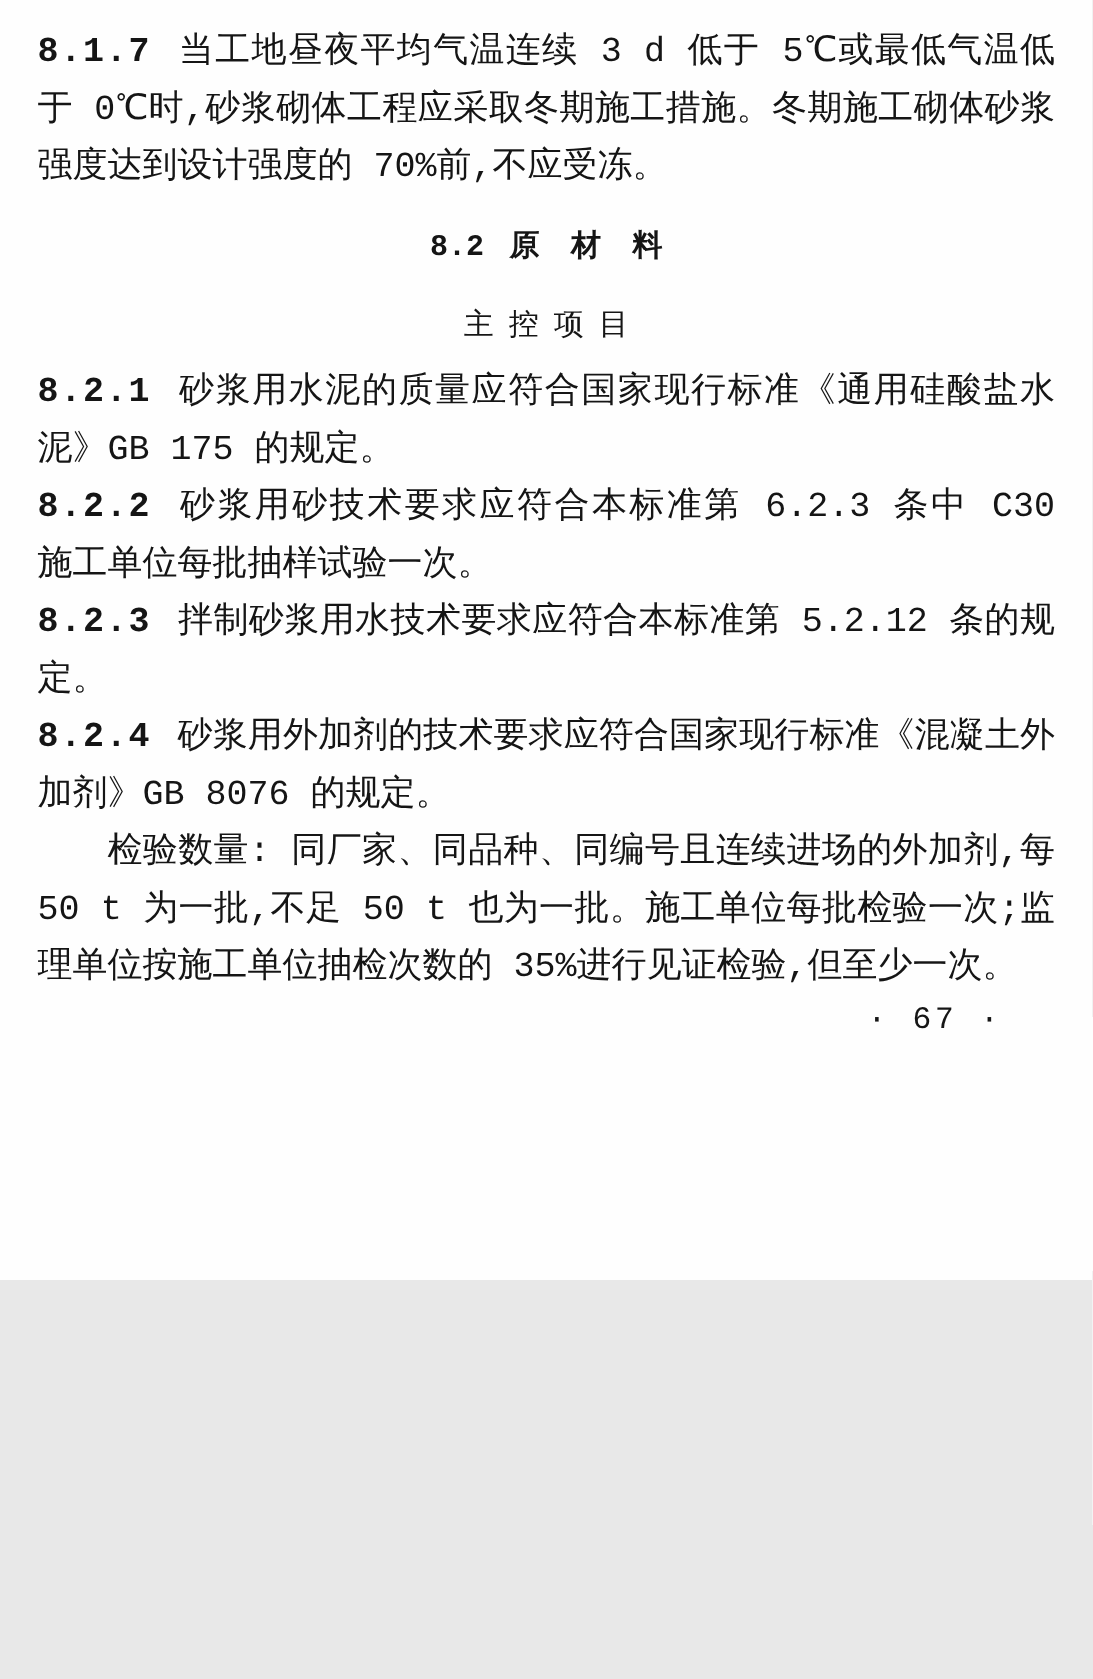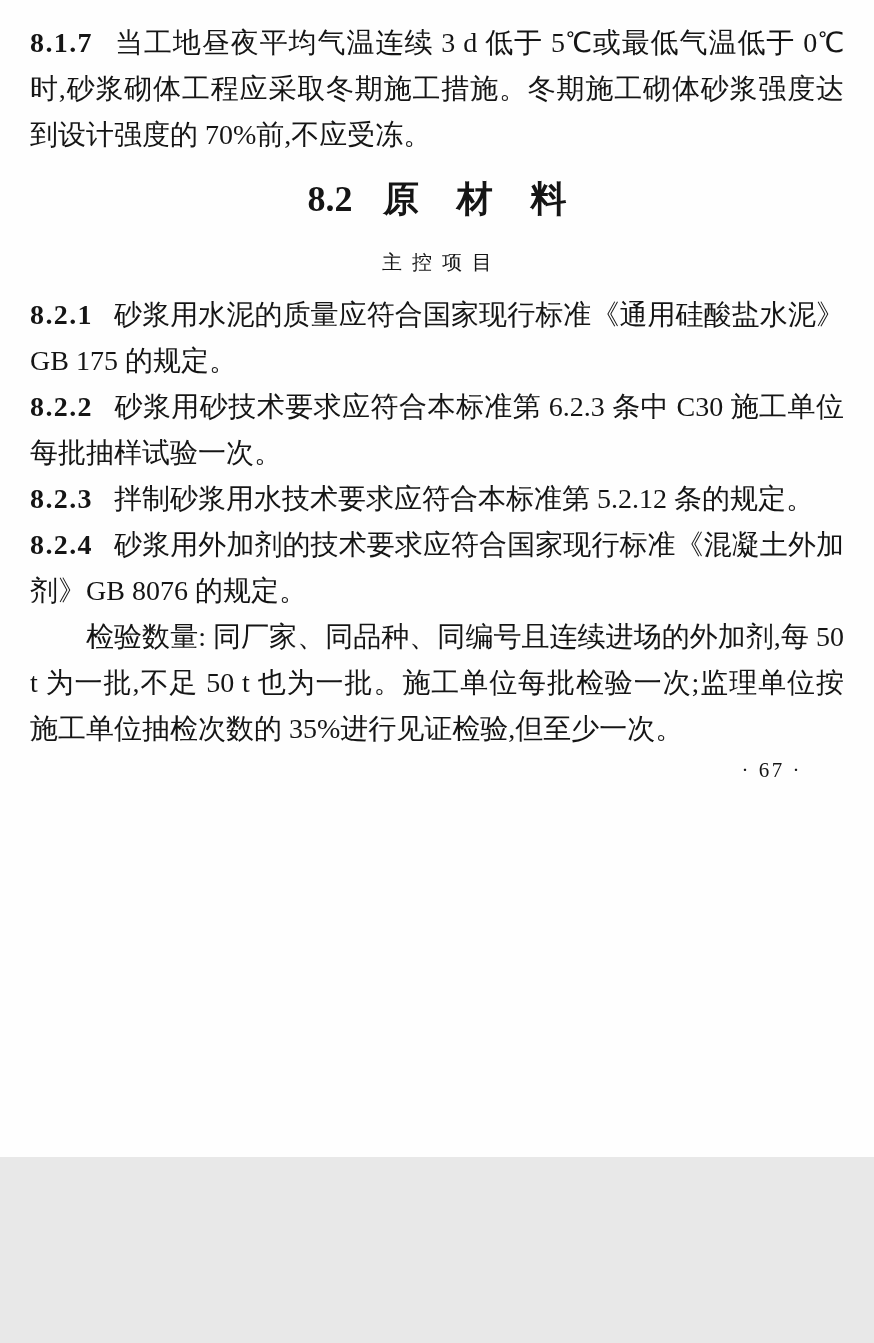--- a/index.html
+++ b/index.html
@@ -1,51 +1,51 @@
 <!DOCTYPE html>
 <html><head>
 <meta charset="utf-8">
 <style>
   html,body{margin:0;padding:0;background:#e8e8e8;}
   .page{
     position:relative;
-    width:874px;height:1157px;
+    width:874px;height:1024px;
     box-sizing:border-box;
     margin:0 auto;
     background:#fefefe;
     color:#151515;
-    font-family:Liberation Serif, serif;
+    font-family:Liberation Mono, monospace;
     font-size:28px;
     line-height:46px;
     padding:20px 30px 0 30px;
     overflow:hidden;
     text-align:justify;
     text-justify:inter-character;
   }
   p{margin:0;text-align:justify;text-align-last:left;}
   .num{font-weight:bold;margin-right:0.75em;letter-spacing:0.05em;}
   .indent{text-indent:2em;}
   .sec-heading{
     margin:20px 0 0 0;
-    font-size:36px;line-height:42px;
+    font-size:24px;line-height:42px;
     font-weight:bold;text-align:center;text-align-last:center;
   }
   .sec-heading .hnum{margin-right:0.85em;}
   .sec-heading .htitle{letter-spacing:1.05em;margin-right:-1.05em;}
   .sub-heading{
     margin:24px 0 12px 0;
-    font-size:20px;line-height:36px;
+    font-size:24px;line-height:36px;
     font-weight:normal;text-align:left;text-align-last:center;
     letter-spacing:0.5em;text-indent:0.5em;
   }
   .pageno{
     margin-top:2px;
     text-align:right;text-align-last:right;
     padding-right:42px;
-    font-size:21px;line-height:32px;
+    font-size:25px;line-height:32px;
     letter-spacing:0.12em;
   }
 </style>
 </head>
 <body>
 
 <div class="page">
 
   <p class="clause"><span class="num">8.1.7</span><span>当工地昼夜平均气温连续 3 d 低于 5℃或最低气温低于 0℃时,砂浆砌体工程应采取冬期施工措施。冬期施工砌体砂浆强度达到设计强度的 70%前,不应受冻。</span></p>
 

